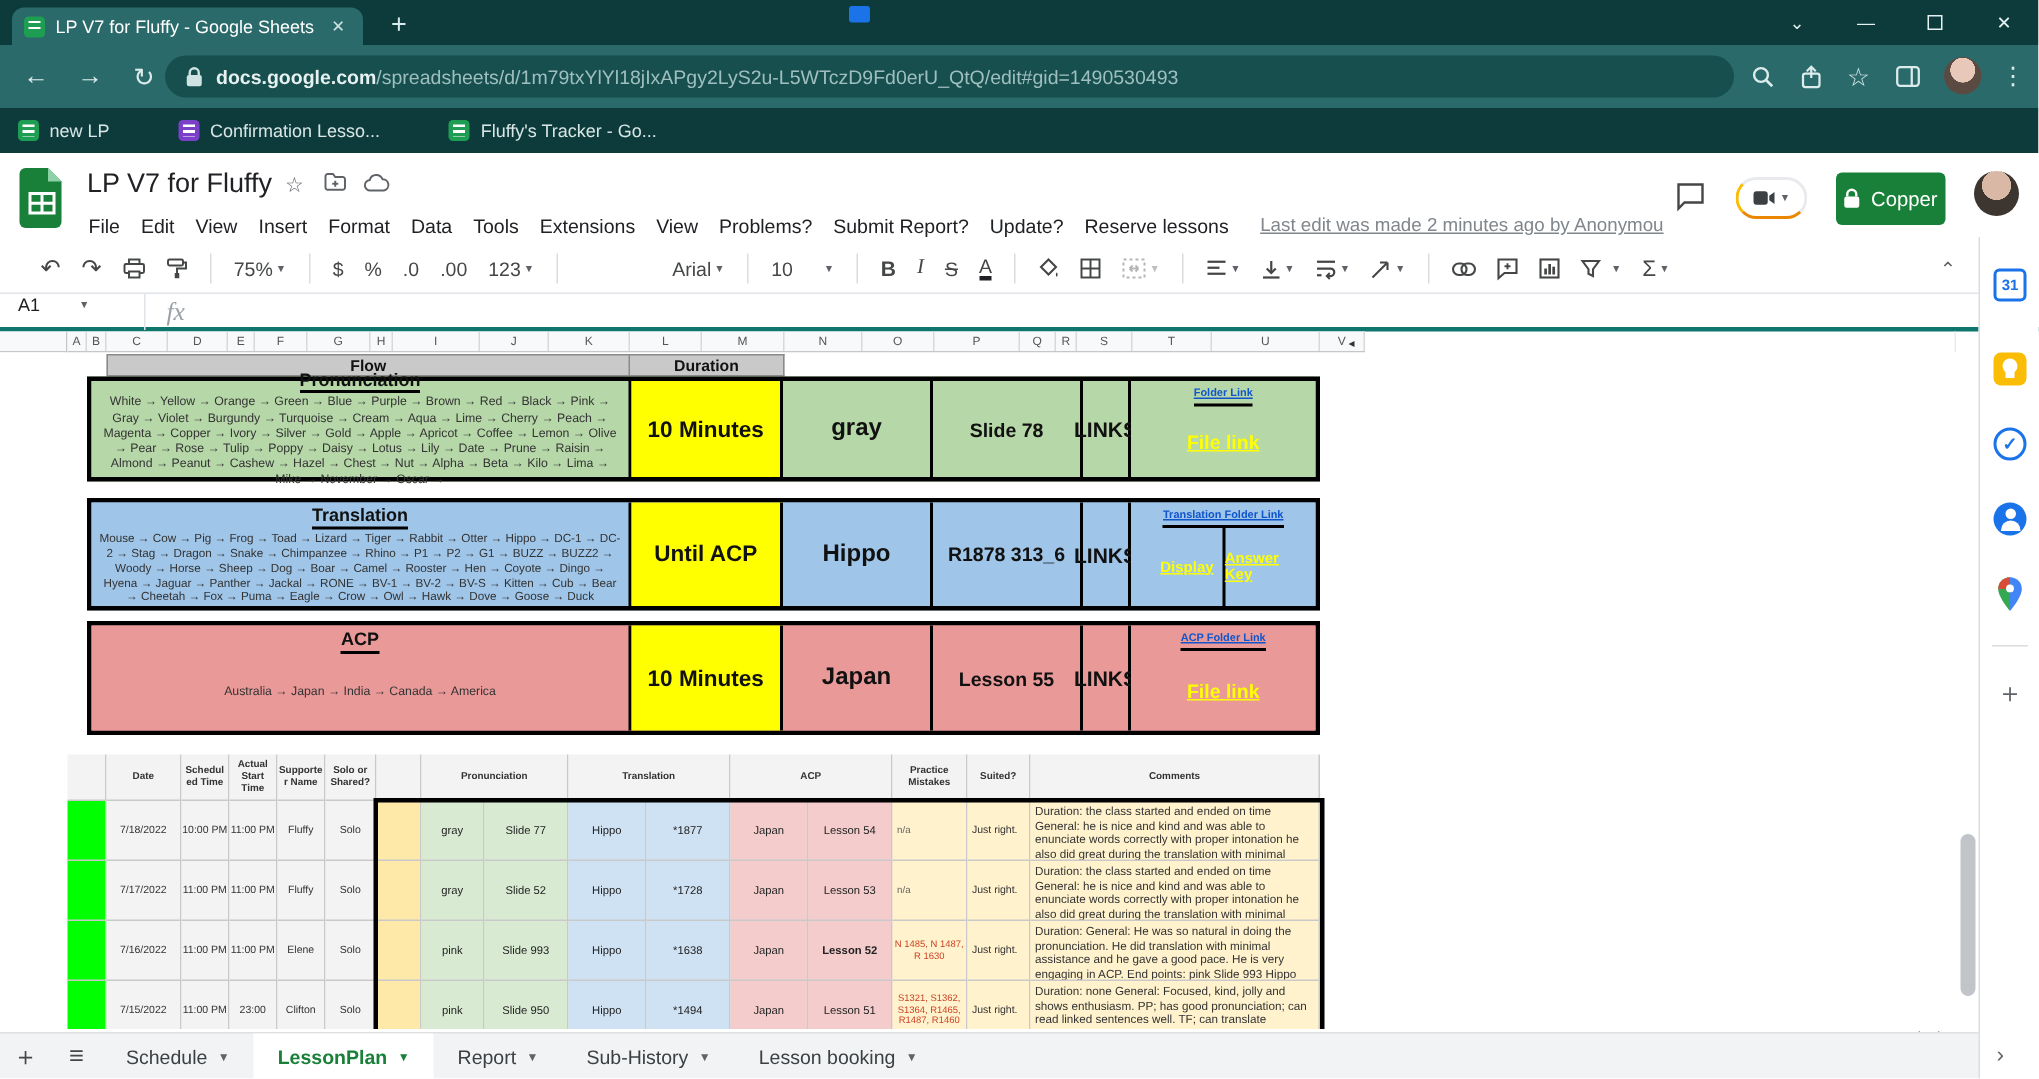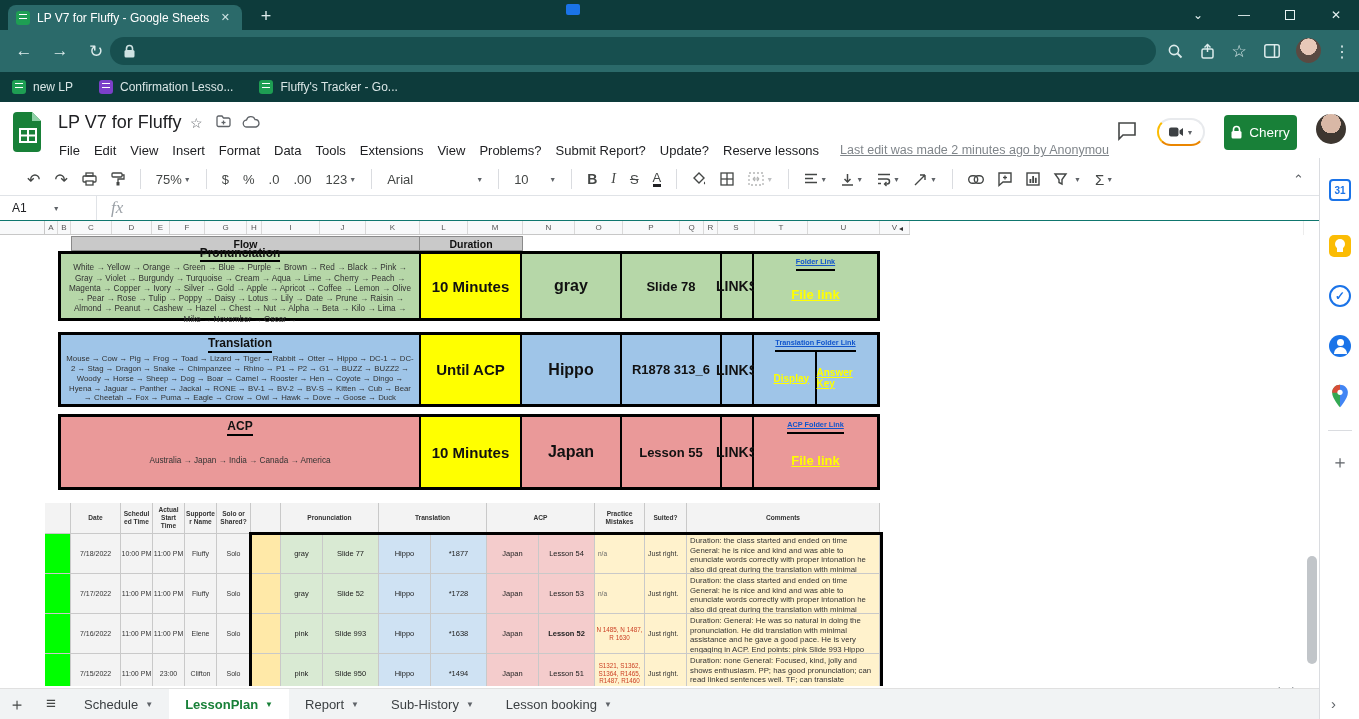--- a/index.html
+++ b/index.html
@@ -25,21 +25,21 @@
   .urlbar { position:absolute; left:110px; top:7px; width:1046px; height:28px; background:#174f4f;
             border-radius:14px; display:flex; align-items:center; padding:0 14px; }
   .url { font-size:13px; color:#e8f1f1; margin-left:9px; white-space:nowrap; overflow:hidden; }
   .url .path { color:#9fbfbf; }
   .nav-right-ic { position:absolute; top:9px; width:24px; height:24px; display:flex; align-items:center; justify-content:center;
                   color:#dcebeb; font-size:15px; }
   .avatar-sm { position:absolute; left:1296px; top:8px; width:25px; height:25px; border-radius:50%;
                background:radial-gradient(circle at 50% 35%, #e8c8b8 0 40%, #5a4a42 41% 100%); }
 
   .bookmarks { position:absolute; left:0; top:72px; width:1359px; height:30px; background:#0d3b3b;
-               display:flex; align-items:center; padding-left:12px; }
+               display:flex; align-items:center; padding-left:12px;gap:20px; }
   .bm { display:flex; align-items:center; margin-right:26px; }
   .bm-label { color:#d9e6e6; font-size:12px; margin-left:7px; }
   .mini-ico { width:14px; height:14px; border-radius:3px; position:relative; }
   .mini-ico:after { content:""; position:absolute; left:3px; top:3px; right:3px; bottom:3px;
                     background:repeating-linear-gradient(#fff 0 1.5px, transparent 1.5px 4px); }
   .ico-green { background:#1e9e53; }
   .ico-purple { background:#7b40c9; }
 
   
   .appheader { position:absolute; left:0; top:102px; width:1359px; height:61px; background:#fff; }
@@ -66,21 +66,21 @@
   .tb-sep { width:1px; height:20px; background:#dadce0; margin:0 8px; }
   .tb-b { font-weight:bold; font-size:14px; }
   .tb-i { font-style:italic; font-family:"Liberation Serif",serif; font-size:14px; }
   .tb-s { text-decoration:line-through; font-size:13px; }
   .tb-a { font-size:13px; border-bottom:3px solid #202124; line-height:12px; }
   .tb-dim { opacity:.4; }
   .collapse { position:absolute; right:55px; top:9px; color:#5f6368; font-size:13px; }
 
   
   .fbar { position:absolute; left:0; top:196px; width:1359px; height:25px; background:#fff;
-          border-bottom:1px solid #0f766e; display:flex; align-items:center; }
+          border-bottom:3px solid #0f766e; display:flex; align-items:flex-start; }
   .namebox { width:88px; padding-left:12px; font-size:12px; color:#202124; display:flex; align-items:center; }
   .namebox .caret { font-size:7px; color:#5f6368; margin-left:26px; }
   .fx { font-style:italic; font-family:"Liberation Serif",serif; color:#9aa0a6; font-size:17px;
         border-left:1px solid #e0e3e7; padding:2px 14px; margin-left:8px; }
 
   
   .corner { position:absolute; left:0; top:221px; width:45px; height:14px; background:#f8f9fa;
             border-right:1px solid #c7c7c7; border-bottom:1px solid #c7c7c7; }
   .colhdr { position:absolute; left:45px; top:221px; width:865px; height:14px; background:#f8f9fa;
             border-bottom:1px solid #c7c7c7; }
@@ -200,20 +200,21 @@
 
 <div class="navbar">
   <span class="nav-ic" style="left:12px">←</span>
   <span class="nav-ic" style="left:48px">→</span>
   <span class="nav-ic" style="left:84px">↻</span>
   <div class="urlbar">
     <svg width="11" height="13" viewBox="0 0 11 13">
       <rect x="0.5" y="5" width="10" height="7.5" rx="1.5" fill="#cfe3e3"></rect>
       <path d="M2.5 5V3.5a3 3 0 0 1 6 0V5" fill="none" stroke="#cfe3e3" stroke-width="1.6"></path>
     </svg>
+    <span class="url"><b>docs.google.com</b><span class="path">/spreadsheets/d/1m79txYlYl18jIxAPgy2LyS2u-L5WTczD9Fd0erU_QtQ/edit#gid=1490530493</span></span>
   </div>
   <span class="nav-right-ic" style="left:1163px">
     <svg width="15" height="15" viewBox="0 0 15 15">
         <circle cx="6" cy="6" r="4.6" fill="none" stroke="#dcebeb" stroke-width="1.6"></circle>
         <line x1="9.5" y1="9.5" x2="13.5" y2="13.5" stroke="#dcebeb" stroke-width="1.8"></line>
       </svg>
   </span>
   <span class="nav-right-ic" style="left:1195px">
     <svg width="15" height="16" viewBox="0 0 15 16">
         <rect x="2" y="6" width="11" height="9" rx="1.5" fill="none" stroke="#dcebeb" stroke-width="1.5"></rect>
@@ -295,21 +296,21 @@
         <rect x="0" y="0.5" width="9.5" height="9" rx="2" fill="#3c4043"></rect>
         <path d="M10.5 3.5 14 1v8l-3.5-2.5z" fill="#3c4043"></path>
       </svg>
     <span style="font-size:7px;color:#5f6368">▼</span>
   </span>
   <span class="share-btn">
     <svg width="11" height="13" viewBox="0 0 11 13">
         <rect x="0.5" y="5" width="10" height="7.5" rx="1.5" fill="#fff"></rect>
         <path d="M2.5 5V3.5a3 3 0 0 1 6 0V5" fill="none" stroke="#fff" stroke-width="1.6"></path>
       </svg>
-    <span>Cherry</span>
+    <span>Copper</span>
   </span>
   <span class="avatar-lg"></span>
 </div>
 
 <div class="toolbar">
   <span class="tb" style="font-size:16px">↶</span>
   <span class="tb" style="font-size:16px">↷</span>
   <span class="tb">
     <svg width="15" height="14" viewBox="0 0 15 14">
         <rect x="1" y="4" width="13" height="6" rx="1" fill="none" stroke="#444746" stroke-width="1.3"></rect>
@@ -336,21 +337,21 @@
       <span>.0</span>
     </span>
   <span class="tb">
       <span>.00</span>
     </span>
   <span class="tb">
       <span>123</span>
       <span class="caret">▼</span>
     </span>
   <span class="tb-sep"></span>
-  <span class="tb" style="width:96px;justify-content:space-between">
+  <span class="tb" style="width:96px;justify-content:flex-end">
       <span>Arial</span>
       <span class="caret">▼</span>
     </span>
   <span class="tb-sep"></span>
   <span class="tb" style="width:42px;justify-content:space-between">
       <span>10</span>
       <span class="caret">▼</span>
     </span>
   <span class="tb-sep"></span>
   <span class="tb tb-b">B</span>

